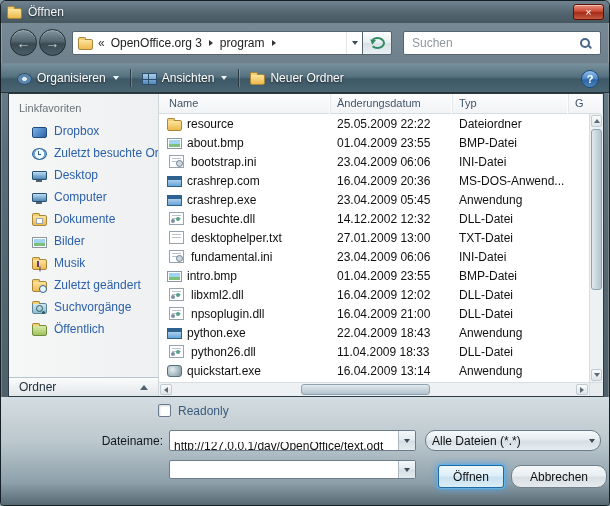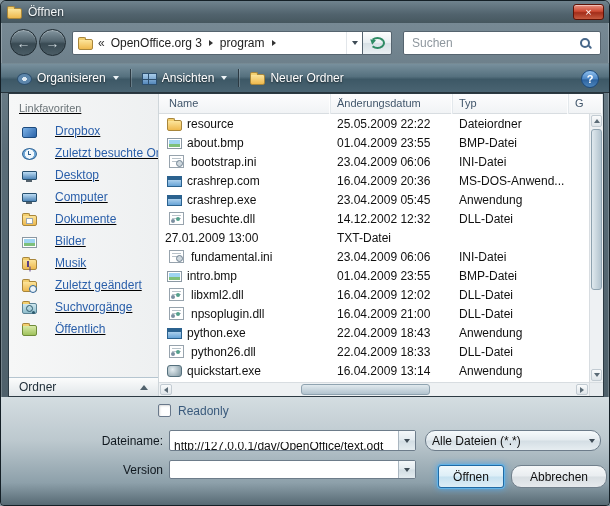--- a/index.html
+++ b/index.html
@@ -52,23 +52,23 @@
     display:flex;align-items:center;padding:0 8px;}
   .tbtn{display:flex;align-items:center;gap:5px;height:22px;padding:0 8px;border-radius:3px;color:#fff;
     text-shadow:0 1px 2px rgba(0,0,0,.6);}
   .tsep{width:1px;height:18px;background:#2c3a43;box-shadow:1px 0 0 rgba(255,255,255,.2);margin:0 3px;}
   .help-btn{position:absolute;right:10px;top:6px;width:18px;height:18px;border-radius:50%;
     background:linear-gradient(180deg,#8fc0ee 0%,#4b86c6 50%,#2d639f 55%,#4d86bd 100%);
     border:1px solid #1c4a7e;color:#fff;font-weight:bold;font-size:11px;display:flex;align-items:center;justify-content:center;}
 
   
   .main{position:absolute;left:7px;top:92px;width:596px;height:304px;background:#fff;border:1px solid #2c3a43;}
-  .sidebar{position:absolute;left:0;top:0;width:150px;height:100%;background:linear-gradient(90deg,#f6f7f7,#eef0f1);border-right:1px solid #cfd6da;text-decoration:underline;}
+  .sidebar{position:absolute;left:0;top:0;width:150px;height:100%;background:linear-gradient(90deg,#f6f7f7,#eef0f1);border-right:1px solid #cfd6da;}
   .side-header{color:#6a7377;font-size:11px;padding:8px 0 6px 10px;}
-  .side-item{display:flex;align-items:center;gap:18px;height:22px;padding-left:13px;color:#2a5faa;white-space:nowrap;overflow:hidden;}
+  .side-item{display:flex;align-items:center;gap:7px;height:22px;padding-left:23px;color:#2a5faa;white-space:nowrap;overflow:hidden;}
   .ordner-bar{position:absolute;left:0;bottom:0;width:100%;height:19px;display:flex;align-items:center;padding:0 10px;
     background:linear-gradient(180deg,#fbfcfc,#e1e6e9);border-top:1px solid #b5c5d0;color:#1d2c37;}
   .tri-up-sm{margin-left:auto;width:0;height:0;border-left:4px solid transparent;border-right:4px solid transparent;border-bottom:5px solid #51626d;}
 
   .filelist{position:absolute;left:150px;top:0;right:0;bottom:0;background:#fff;}
   .hrow,.frow{display:grid;grid-template-columns:172px 122px 116px 1fr;align-items:center;}
   .hrow{position:absolute;left:0;top:0;right:0;height:20px;background:linear-gradient(180deg,#fdfdfe,#f1f3f5);
     border-bottom:1px solid #d8dde1;color:#41566b;font-size:11px;}
   .hcell{height:20px;line-height:19px;padding-left:6px;border-right:1px solid #e3e8ec;box-shadow:-1px 0 0 rgba(255,255,255,.8) inset;}
   .hcell:first-child{padding-left:10px;}
@@ -328,20 +328,24 @@
         <div class="frow">
             <span class="cell namec">
               <span class="icon" data-icon="dll"></span>
               <span>besuchte.dll</span>
             </span>
             <span class="cell">14.12.2002 12:32</span>
             <span class="cell">DLL-Datei</span>
             <span class="cell"></span>
           </div>
         <div class="frow">
+            <span class="cell namec">
+              <span class="icon" data-icon="text"></span>
+              <span>desktophelper.txt</span>
+            </span>
             <span class="cell">27.01.2009 13:00</span>
             <span class="cell">TXT-Datei</span>
             <span class="cell"></span>
           </div>
         <div class="frow">
             <span class="cell namec">
               <span class="icon" data-icon="config"></span>
               <span>fundamental.ini</span>
             </span>
             <span class="cell">23.04.2009 06:06</span>
@@ -382,21 +386,21 @@
             </span>
             <span class="cell">22.04.2009 18:43</span>
             <span class="cell">Anwendung</span>
             <span class="cell"></span>
           </div>
         <div class="frow">
             <span class="cell namec">
               <span class="icon" data-icon="dll"></span>
               <span>python26.dll</span>
             </span>
-            <span class="cell">22.04.2009 18:33</span>
+            <span class="cell">11.04.2009 18:33</span>
             <span class="cell">DLL-Datei</span>
             <span class="cell"></span>
           </div>
         <div class="frow">
             <span class="cell namec">
               <span class="icon" data-icon="quickstart"></span>
               <span>quickstart.exe</span>
             </span>
             <span class="cell">16.04.2009 13:14</span>
             <span class="cell">Anwendung</span>
@@ -436,21 +440,20 @@
           <span class="tri-down"></span>
         </span>
     </div>
     <div class="select">
       <span class="select-text">Alle Dateien (*.*)</span>
       <span class="combo-btn" style="border-left:none;background:transparent;">
           <span class="tri-down"></span>
         </span>
     </div>
 
-    <span class="flabel lab-ver">Version</span>
     <div class="combo combo-ver">
       <input class="combo-input" value="" style="">
       <span class="combo-btn">
           <span class="tri-down"></span>
         </span>
     </div>
 
     <button class="btn btn-open">Öffnen</button>
     <button class="btn btn-cancel">Abbrechen</button>
   </div>

